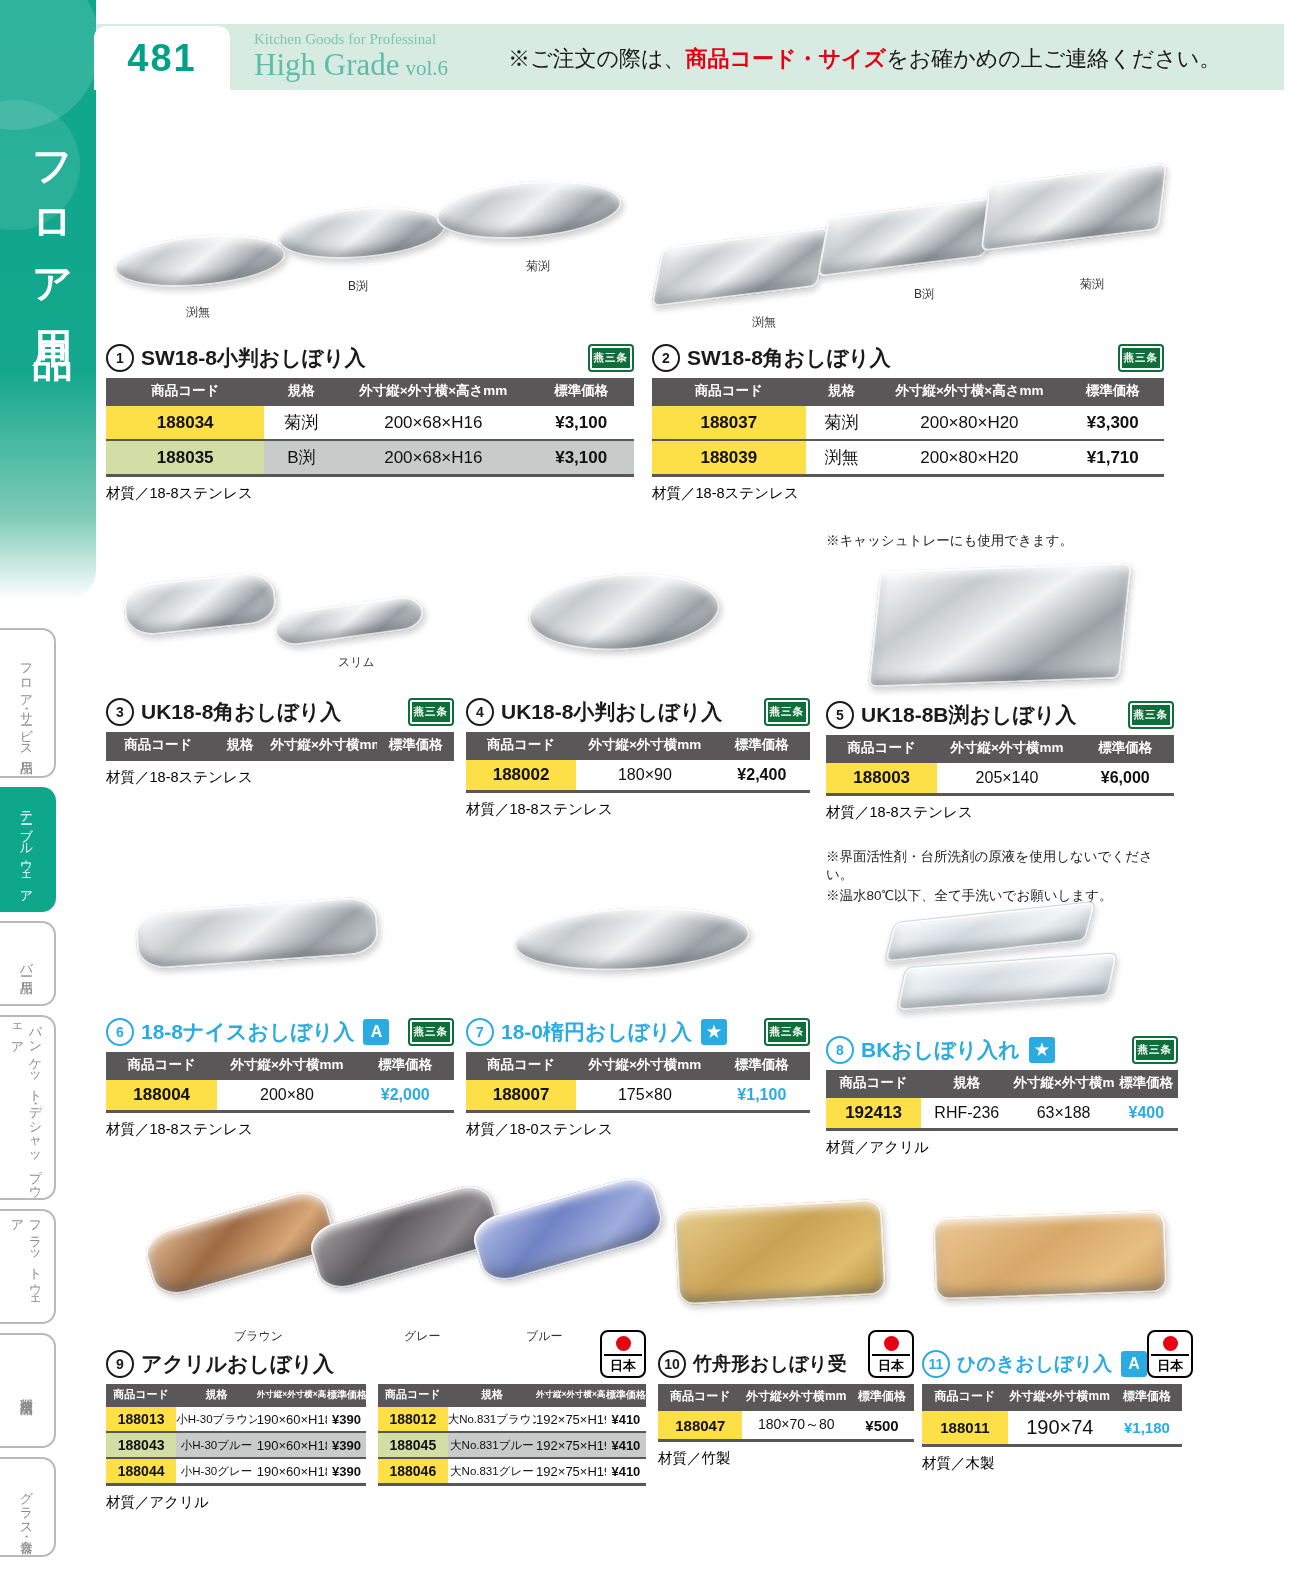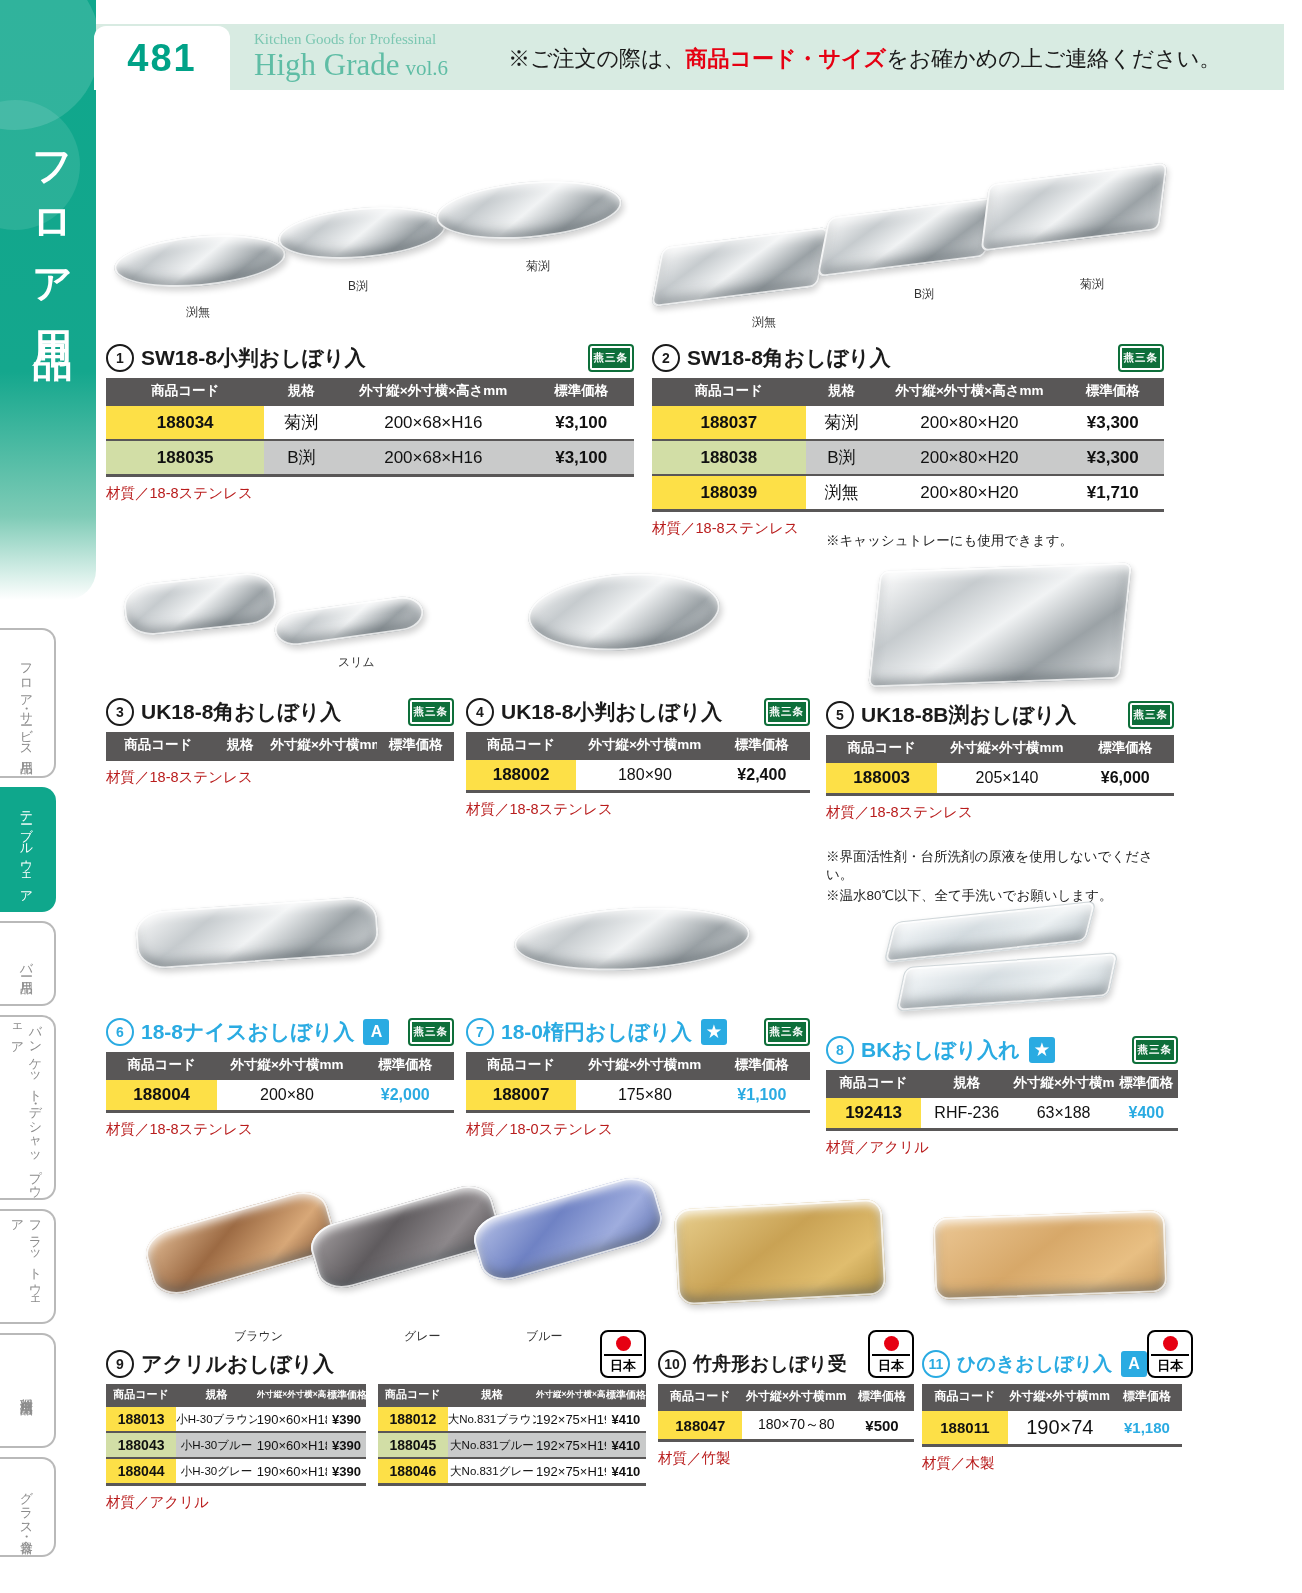--- a/index.html
+++ b/index.html
@@ -35,21 +35,21 @@
   .sec-title{font-size:21px;font-weight:bold;color:#1a1a1a;display:flex;align-items:center;white-space:nowrap;}
   .sec-title.small{font-size:19px;}
   .sec-title.blue, .sec-title.blue .cnum{color:#2aabe2;border-color:#2aabe2;}
   .cnum{display:inline-block;flex:0 0 auto;width:24px;height:24px;border:2px solid currentColor;border-radius:50%;text-align:center;line-height:24px;font-size:14px;font-weight:bold;margin-right:7px;}
   .sqbadge{display:inline-block;width:26px;height:26px;background:#2aabe2;color:#fff;font-weight:bold;text-align:center;line-height:26px;font-size:16px;border-radius:3px;margin-left:9px;}
   .tsubame{flex:0 0 auto;border:2px solid #0e6f3a;background:#fff;padding:2px;border-radius:4px;}
   .tsubame .in{background:#0e6f3a;color:#fff;font-size:10.5px;font-weight:bold;padding:3px 2px;letter-spacing:1px;}
   .japan{flex:0 0 auto;width:46px;background:#fff;border:2.5px solid #000;border-radius:8px;text-align:center;padding:4px 2px 0;box-sizing:border-box;}
   .japan .dot{width:15px;height:15px;border-radius:50%;background:#e60012;margin:0 auto 3px;}
   .japan .txt{font-size:13px;font-weight:bold;color:#000;border-top:2.5px solid #000;display:block;padding:1px 0;}
-  .material{font-size:14.5px;color:#b91c1c;margin-top:7px;}
+  .material{font-size:14.5px;color:#000000;margin-top:7px;}
   .note{font-size:13.5px;color:#222;margin-bottom:3px;}
 
   
   table.ptable{width:100%;border-collapse:collapse;border-bottom:3px solid #595757;table-layout:fixed;}
   .ptable th{background:#595757;color:#fff;font-size:13.5px;font-weight:bold;padding:4px 1px;white-space:nowrap;overflow:hidden;}
   .ptable td{font-size:16px;color:#111;text-align:center;padding:5px 1px;border-top:2px solid #595757;white-space:nowrap;overflow:hidden;}
   .ptable td.code{background:#fde047;font-weight:bold;font-size:17px;}
   .ptable tr.gray td{background:#c9caca;}
   .ptable tr.gray td.code{background:#d2dea6;}
   .ptable td.price{font-weight:bold;}
@@ -199,26 +199,20 @@
         <th>商品コード</th>
         <th>規格</th>
         <th>外寸縦×外寸横×高さmm</th>
         <th>標準価格</th>
       </tr>
         </thead>
       <tbody>
         <tr>
             <td class="code">188037</td>
             <td>菊渕</td>
-            <td>200×80×H20</td>
-            <td class="price">¥3,300</td>
-          </tr>
-        <tr class="gray">
-            <td class="code">188038</td>
-            <td>B渕</td>
             <td>200×80×H20</td>
             <td class="price">¥3,300</td>
           </tr>
         <tr>
             <td class="code">188039</td>
             <td>渕無</td>
             <td>200×80×H20</td>
             <td class="price">¥1,710</td>
           </tr>
       </tbody>

